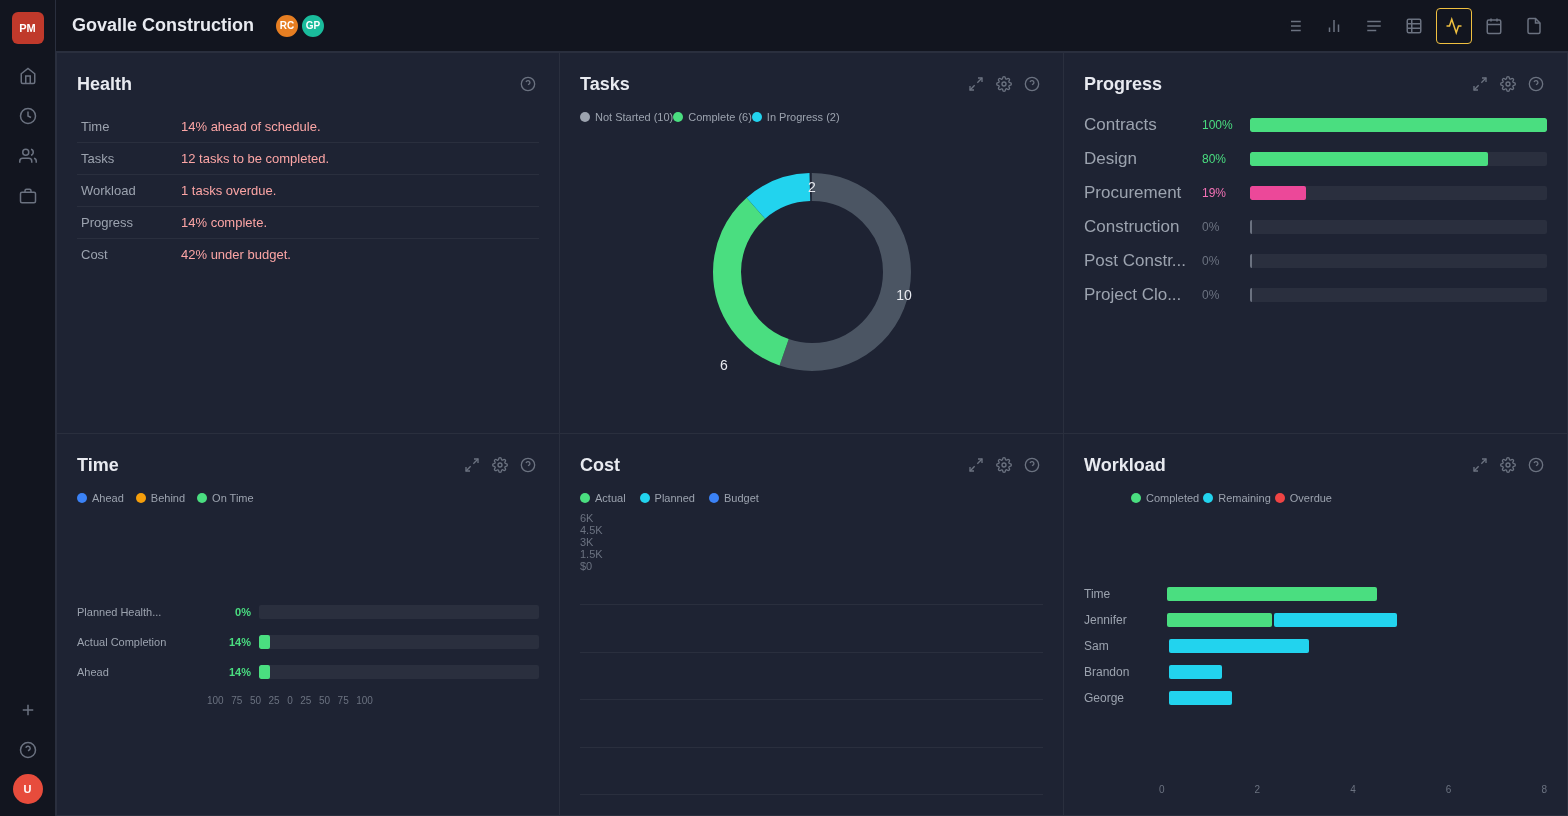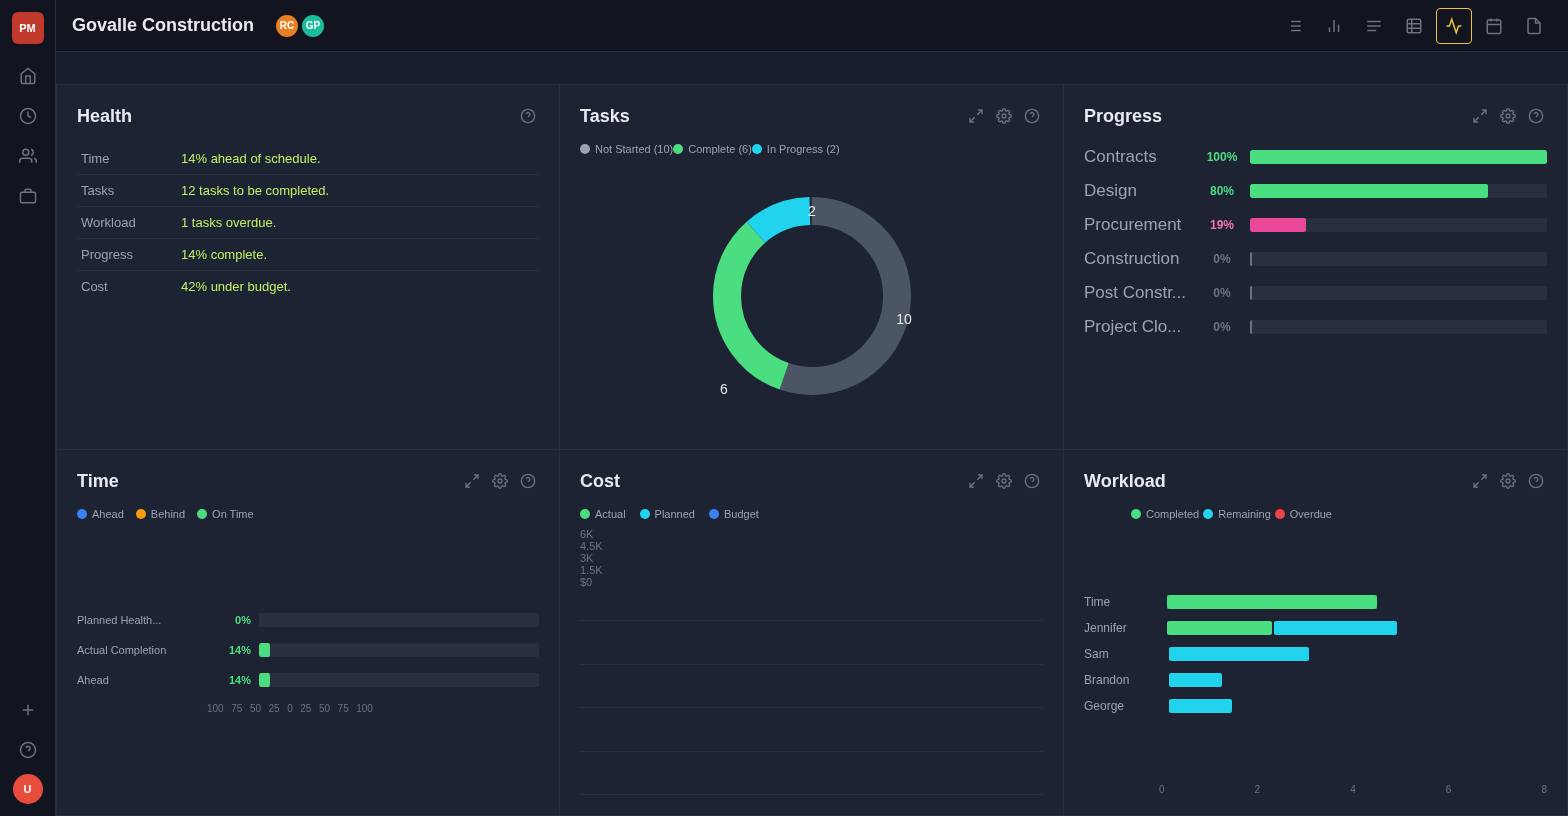--- a/index.html
+++ b/index.html
@@ -23,48 +23,48 @@
     .topbar-avatar { width: 26px; height: 26px; border-radius: 50%; display: flex; align-items: center; justify-content: center; font-size: 10px; font-weight: bold; color: white; border: 2px solid #12151f; }
     .topbar-avatar.orange { background: #e67e22; }
     .topbar-avatar.teal { background: #1abc9c; }
     .topbar-spacer { flex: 1; }
     .topbar-icons { display: flex; align-items: center; gap: 4px; }
     .topbar-icon-btn { width: 36px; height: 36px; display: flex; align-items: center; justify-content: center; border-radius: 4px; color: #6b7280; cursor: pointer; background: transparent; border: none; }
     .topbar-icon-btn.active { border: 1px solid #f0c040; color: #f0c040; }
     .topbar-icon-btn svg { width: 18px; height: 18px; }
 
     
-    .dashboard { flex: 1; display: grid; grid-template-columns: 1fr 1fr 1fr; grid-template-rows: 1fr 1fr; gap: 0; overflow: hidden; margin-top: 32px; }
+    .dashboard { flex: 1; display: grid; grid-template-columns: 1fr 1fr 1fr; grid-template-rows: 1fr 1fr; gap: 0; overflow: hidden; }
 
     
     .panel { background: #1e2333; border: 1px solid #2a2f3e; padding: 20px; display: flex; flex-direction: column; overflow: hidden; }
     .panel-header { display: flex; align-items: center; margin-bottom: 16px; }
     .panel-title { font-size: 18px; font-weight: 600; color: #e8eaf0; }
     .panel-icons { margin-left: auto; display: flex; align-items: center; gap: 6px; }
     .panel-icon { width: 22px; height: 22px; display: flex; align-items: center; justify-content: center; color: #6b7280; cursor: pointer; }
     .panel-icon svg { width: 16px; height: 16px; }
 
     
     .health-table { width: 100%; border-collapse: collapse; }
     .health-table td { padding: 8px 4px; border-bottom: 1px solid #2a2f3e; vertical-align: middle; }
     .health-table td:first-child { color: #9ca3af; width: 100px; }
-    .health-table td:last-child { color: #bef264; }
+    .health-table td:last-child { color: #fca5a5; }
     .health-table tr:last-child td { border-bottom: none; }
 
     
     .tasks-legend { display: flex; align-items: center; margin-bottom: 8px; flex-wrap: wrap; }
     .legend-item { display: flex; align-items: center; gap: 5px; font-size: 11px; color: #9ca3af; }
     .legend-dot { width: 10px; height: 10px; border-radius: 50%; }
     .donut-container { flex: 1; display: flex; align-items: center; justify-content: center; position: relative; }
 
     
     .progress-rows { display: flex; flex-direction: column; gap: 14px; margin-top: 4px; }
     .progress-row { display: flex; align-items: center; gap: 8px; }
     .progress-label { width: 110px; color: #9ca3af; font-size: 17px; }
-    .progress-pct { width: 40px; text-align: center; font-size: 12px; font-weight: 700; }
+    .progress-pct { width: 40px; text-align: left; font-size: 12px; font-weight: 400; }
     .progress-pct.green { color: #4ade80; }
     .progress-pct.pink { color: #f472b6; }
     .progress-pct.gray { color: #6b7280; }
     .progress-bar-bg { flex: 1; height: 14px; background: #2a2f3e; border-radius: 2px; overflow: hidden; }
     .progress-bar-fill { height: 100%; border-radius: 2px; }
     .progress-bar-fill.green { background: #4ade80; }
     .progress-bar-fill.pink { background: #ec4899; }
 
     
     .time-legend { display: flex; align-items: center; gap: 12px; margin-bottom: 12px; }

